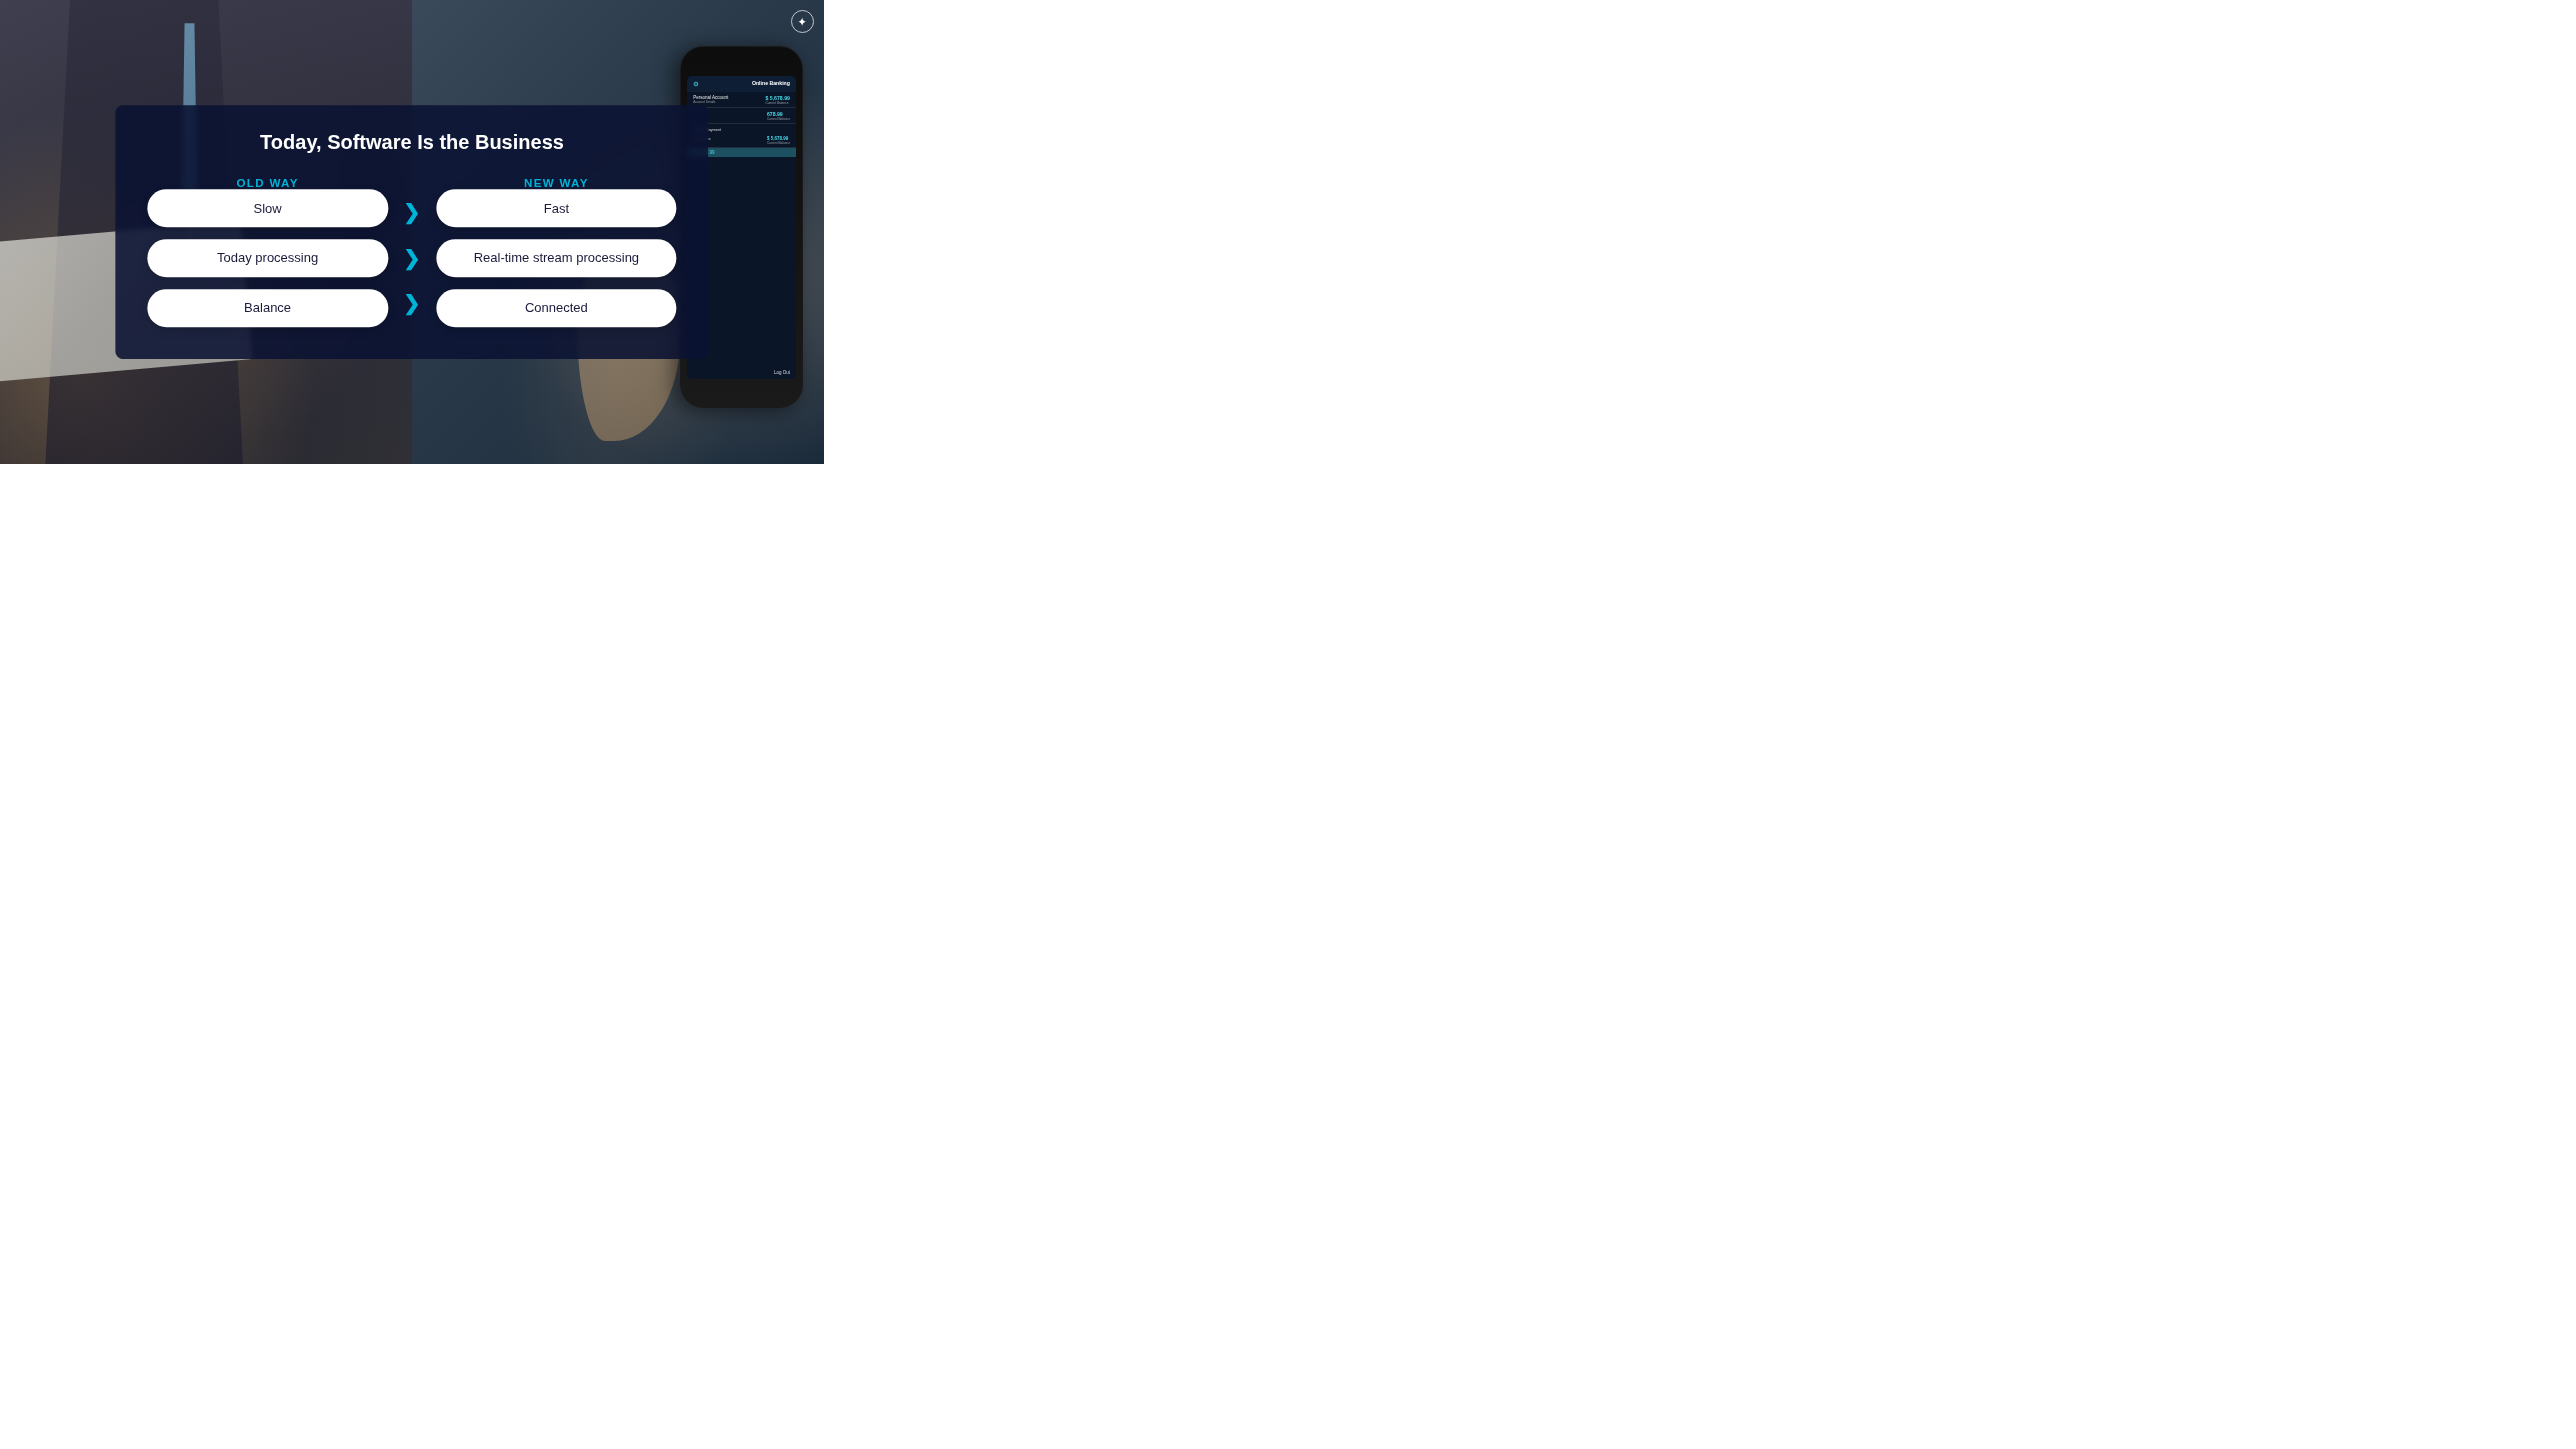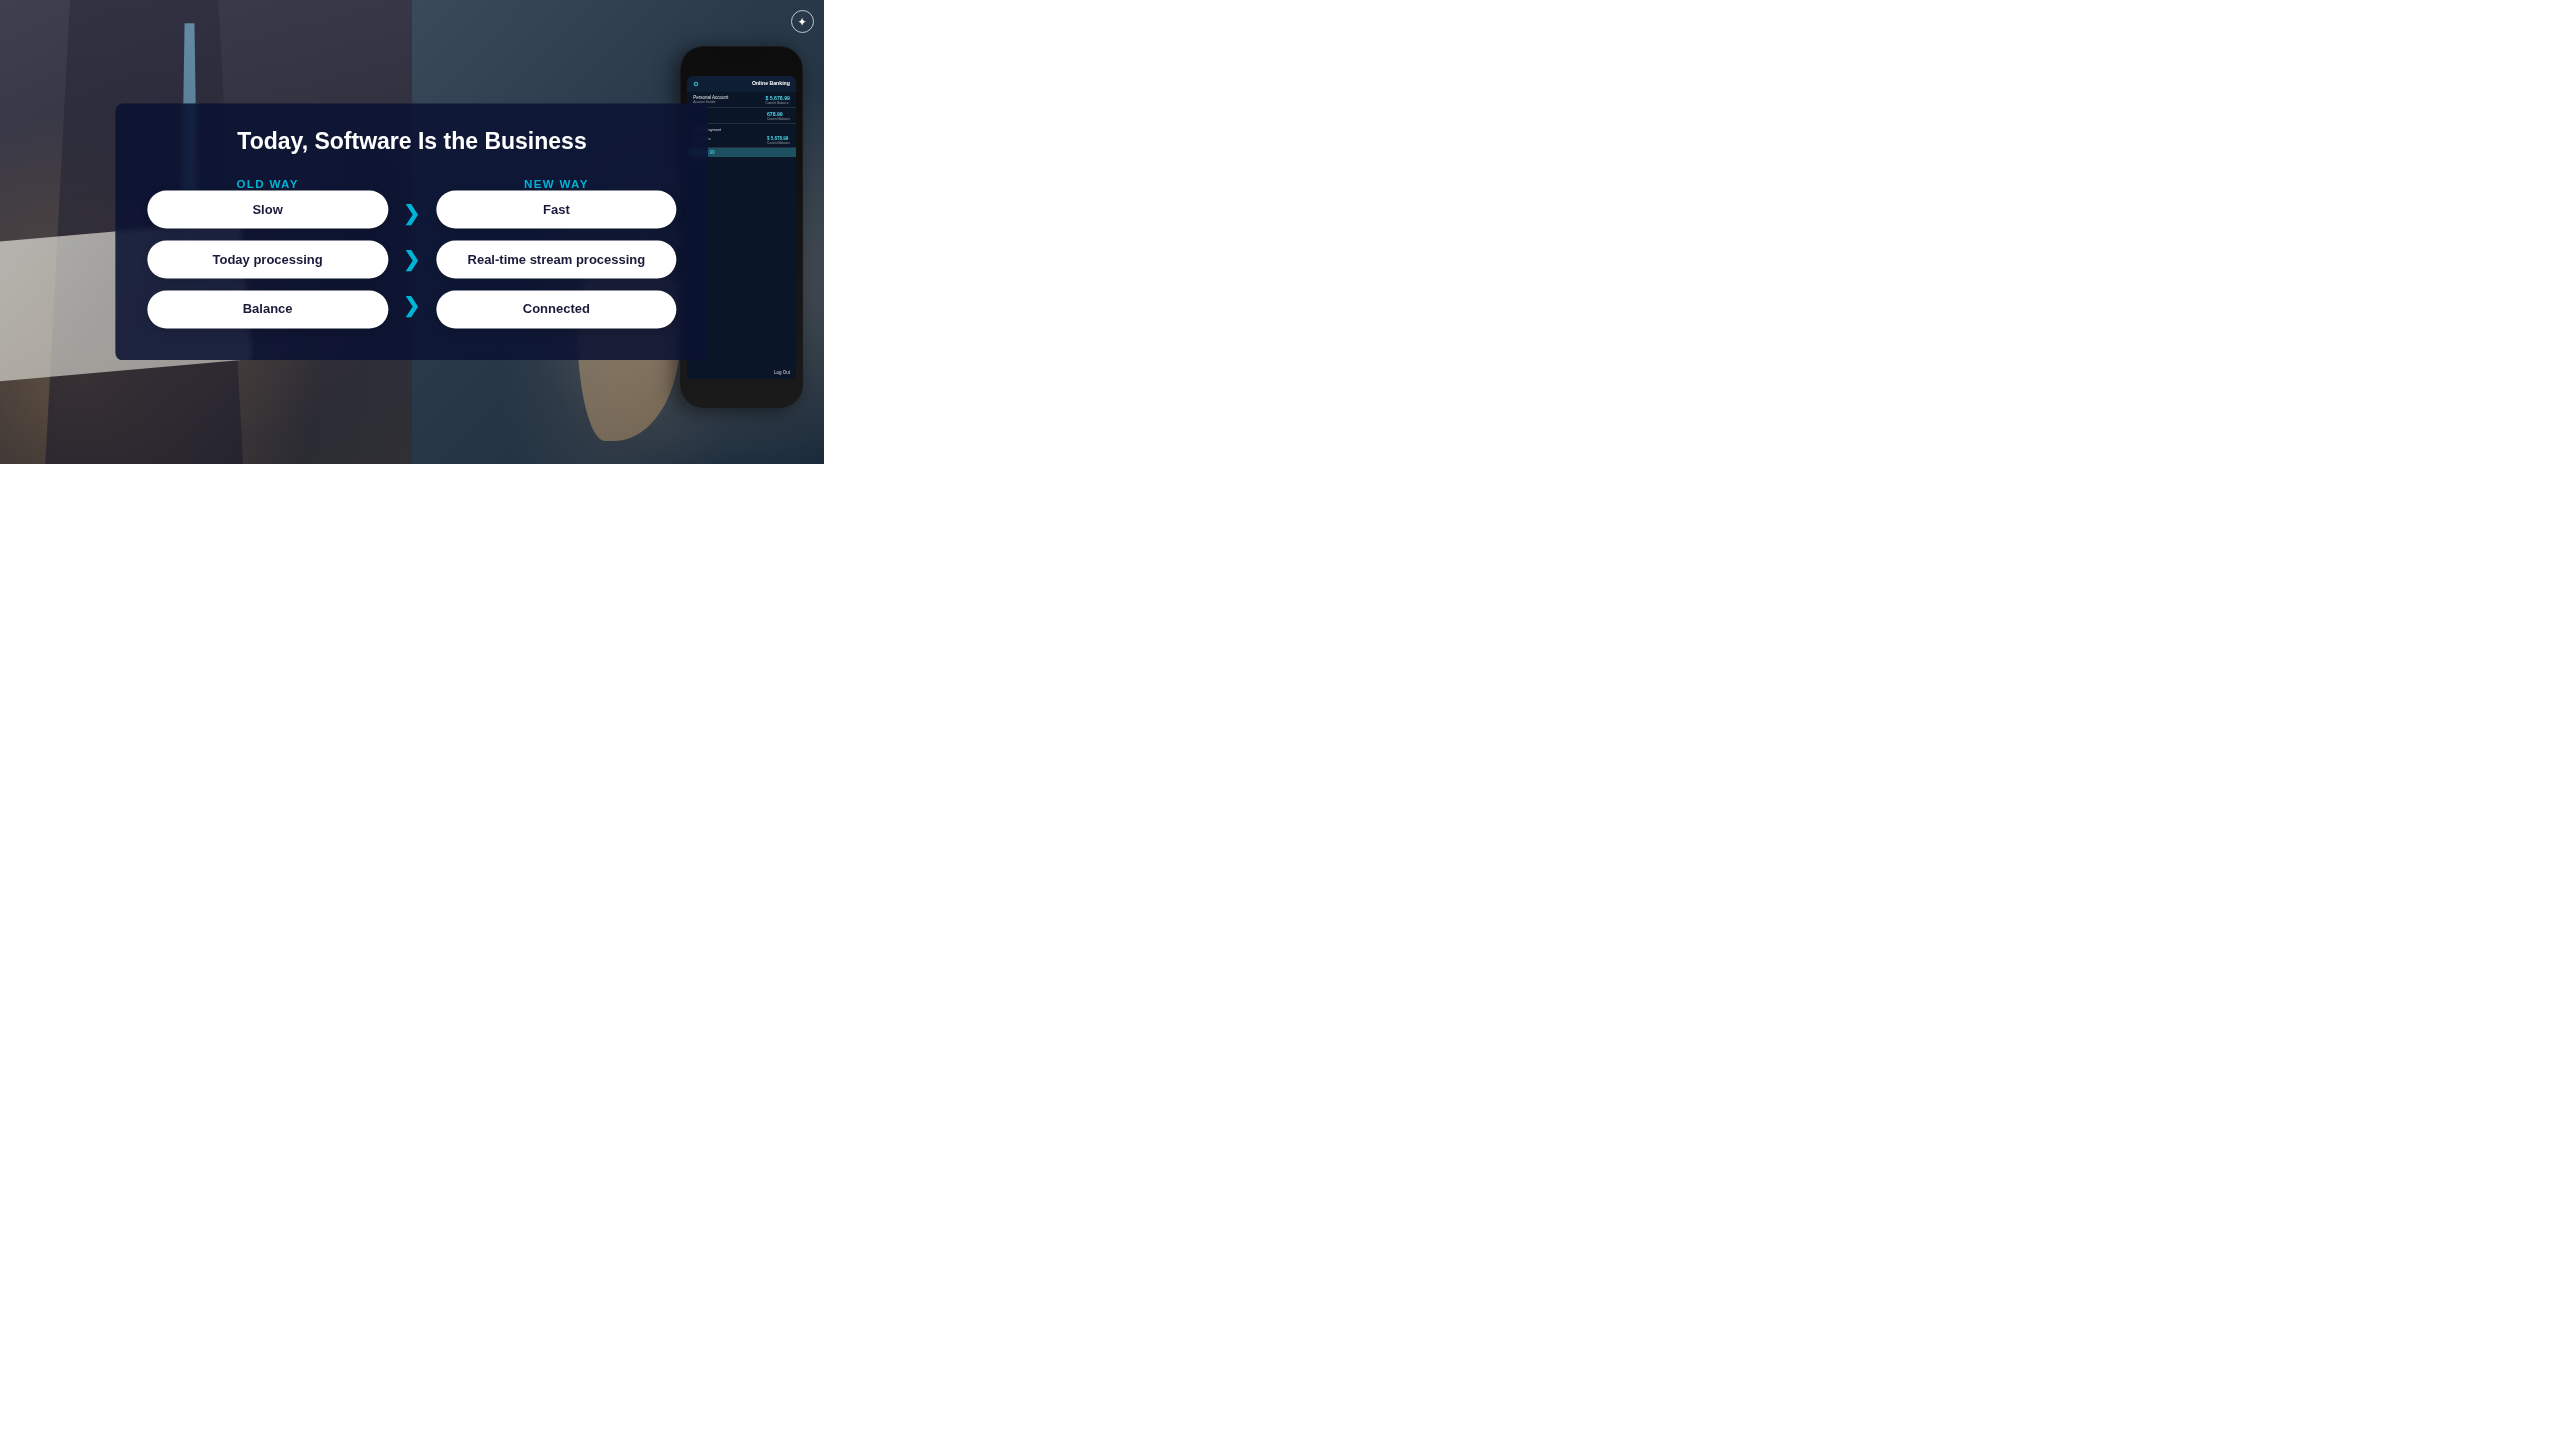--- a/index.html
+++ b/index.html
@@ -152,21 +152,21 @@
       width: 72%;
       background: rgba(10, 18, 50, 0.88);
       border-radius: 7.7px;
       padding: 26px 32px 32px;
       backdrop-filter: blur(2.6px);
     }
 
     .panel-title {
       text-align: center;
       color: white;
-      font-size: 23px;
+      font-size: 20px;
       font-weight: 900;
       margin-bottom: 23px;
       line-height: 1.1;
     }
 
     .comparison-grid {
       display: grid;
       grid-template-columns: 1fr auto 1fr;
       gap: 0 15.5px;
     }
@@ -192,21 +192,21 @@
       flex-direction: column;
       gap: 11.6px;
     }
 
     .comparison-item {
       background: white;
       border-radius: 32px;
       padding: 11.6px 19.3px;
       text-align: center;
       font-size: 13px;
-      font-weight: 700;
+      font-weight: 400;
       color: #1a1a3a;
       box-shadow: 0 2.6px 9.7px rgba(0,0,0,0.2);
     }
 
     .arrow-chevron {
       color: #00b4d8;
       font-size: 20.6px;
       font-weight: 900;
       line-height: 1;
       margin: 6.4px 0;

